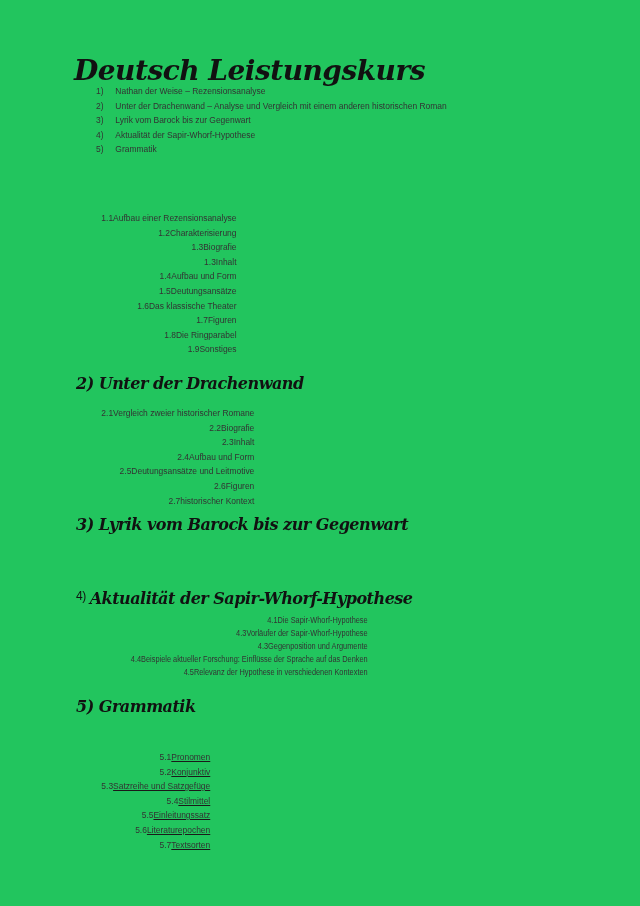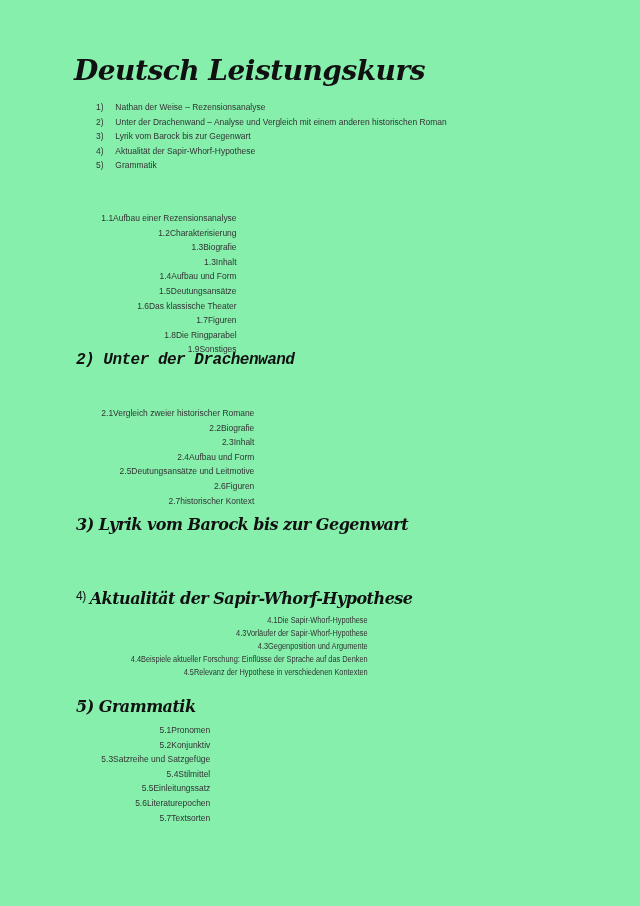--- a/index.html
+++ b/index.html
@@ -1,28 +1,28 @@
 <!DOCTYPE html>
 <html><head>
 <meta charset="utf-8">
 <style>
   html, body { margin: 0; padding: 0; background: #ffffff; }
   body { width: 640px; height: 906px; position: relative; overflow: hidden; color: #1a1a1a; }
-  .page { position: absolute; left: 0; top: 0; width: 640px; height: 906px; background: #86efac; }
+  .page { position: absolute; left: 0; top: 0; width: 640px; height: 906px; background: #22c55e; }
   .script {
     font-family: "DejaVu Serif", serif;
     font-style: italic;
     font-weight: bold;
     color: #111;
     position: absolute;
     white-space: nowrap;
     letter-spacing: -0.5px;
   }
   .title { left: 74px; top: 54px; font-size: 28px; }
-  .overview { position: absolute; left: 96px; top: 100px; margin: 0; padding: 0; list-style: none; }
+  .overview { position: absolute; left: 96px; top: 84px; margin: 0; padding: 0; list-style: none; }
   .overview li, .sec-list li {
     font-family: "Liberation Sans Narrow", "Liberation Sans", sans-serif;
     font-size: 9.6px;
     height: 14.6px;
     line-height: 14.6px;
     color: #333;
     white-space: nowrap;
     position: relative;
     transform: scaleX(0.88);
     transform-origin: left center;
@@ -55,21 +55,21 @@
     <li><span class="num">1.3</span><span>Biografie</span></li>
     <li><span class="num">1.3</span><span>Inhalt</span></li>
     <li><span class="num">1.4</span><span>Aufbau und Form</span></li>
     <li><span class="num">1.5</span><span>Deutungsansätze</span></li>
     <li><span class="num">1.6</span><span>Das klassische Theater</span></li>
     <li><span class="num">1.7</span><span>Figuren</span></li>
     <li><span class="num">1.8</span><span>Die Ringparabel</span></li>
     <li><span class="num">1.9</span><span>Sonstiges</span></li>
   </ul>
 
-  <div class="script sec-head" style="top:351px;font-family:Liberation Mono, monospace;">2) Unter der Drachenwand</div>
+  <div class="script sec-head" style="top:374px;">2) Unter der Drachenwand</div>
   <ul class="sec-list" style="top:406px;">
     <li><span class="num">2.1</span><span>Vergleich zweier historischer Romane</span></li>
     <li><span class="num">2.2</span><span>Biografie</span></li>
     <li><span class="num">2.3</span><span>Inhalt</span></li>
     <li><span class="num">2.4</span><span>Aufbau und Form</span></li>
     <li><span class="num">2.5</span><span>Deutungsansätze und Leitmotive</span></li>
     <li><span class="num">2.6</span><span>Figuren</span></li>
     <li><span class="num">2.7</span><span>historischer Kontext</span></li>
   </ul>
 
@@ -78,21 +78,21 @@
   <div class="script sec-head" style="top:589px;"><span class="sec4-num">4)</span><span>Aktualität der Sapir-Whorf-Hypothese</span></div>
   <ul class="sec-list small" style="top:614px;margin-left:28px;">
     <li><span class="num">4.1</span><span>Die Sapir-Whorf-Hypothese</span></li>
     <li><span class="num">4.3</span><span>Vorläufer der Sapir-Whorf-Hypothese</span></li>
     <li><span class="num">4.3</span><span>Gegenposition und Argumente</span></li>
     <li><span class="num">4.4</span><span>Beispiele aktueller Forschung: Einflüsse der Sprache auf das Denken</span></li>
     <li><span class="num">4.5</span><span>Relevanz der Hypothese in verschiedenen Kontexten</span></li>
   </ul>
 
   <div class="script sec-head" style="top:697px;">5) Grammatik</div>
-  <ul class="sec-list" style="top:723px;">
+  <ul class="sec-list" style="top:750px;text-decoration:underline;">
     <li><span class="num">5.1</span><span>Pronomen</span></li>
     <li><span class="num">5.2</span><span>Konjunktiv</span></li>
     <li><span class="num">5.3</span><span>Satzreihe und Satzgefüge</span></li>
     <li><span class="num">5.4</span><span>Stilmittel</span></li>
     <li><span class="num">5.5</span><span>Einleitungssatz</span></li>
     <li><span class="num">5.6</span><span>Literaturepochen</span></li>
     <li><span class="num">5.7</span><span>Textsorten</span></li>
   </ul>
 
 </div>

